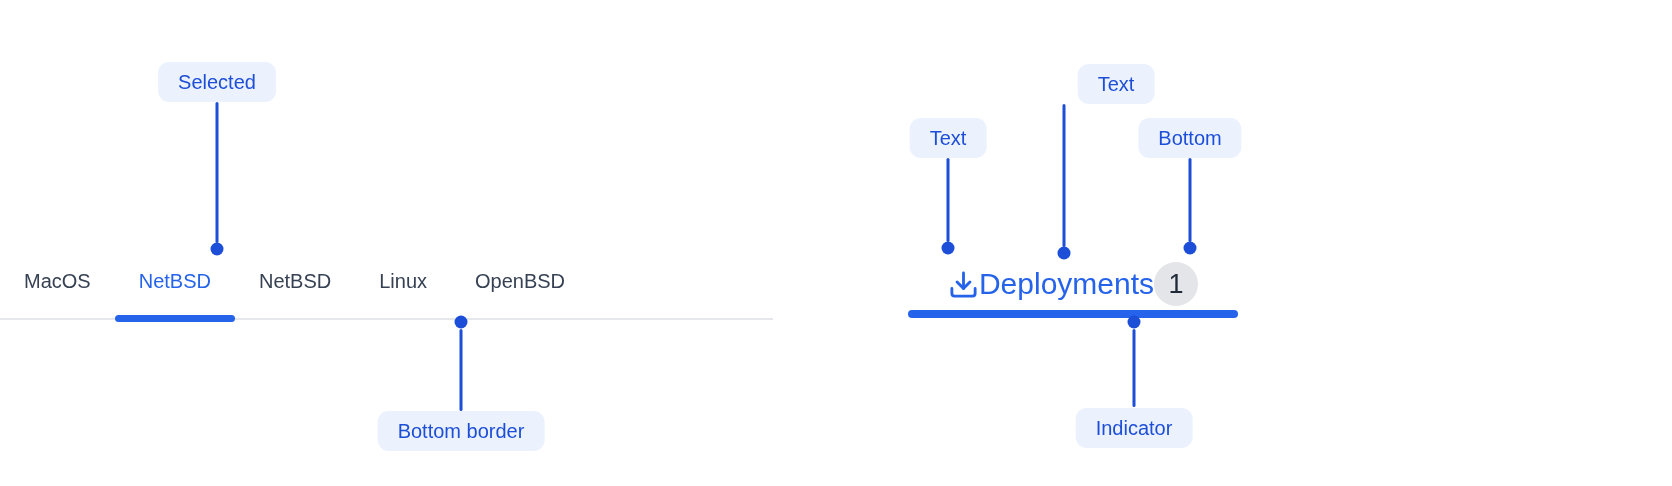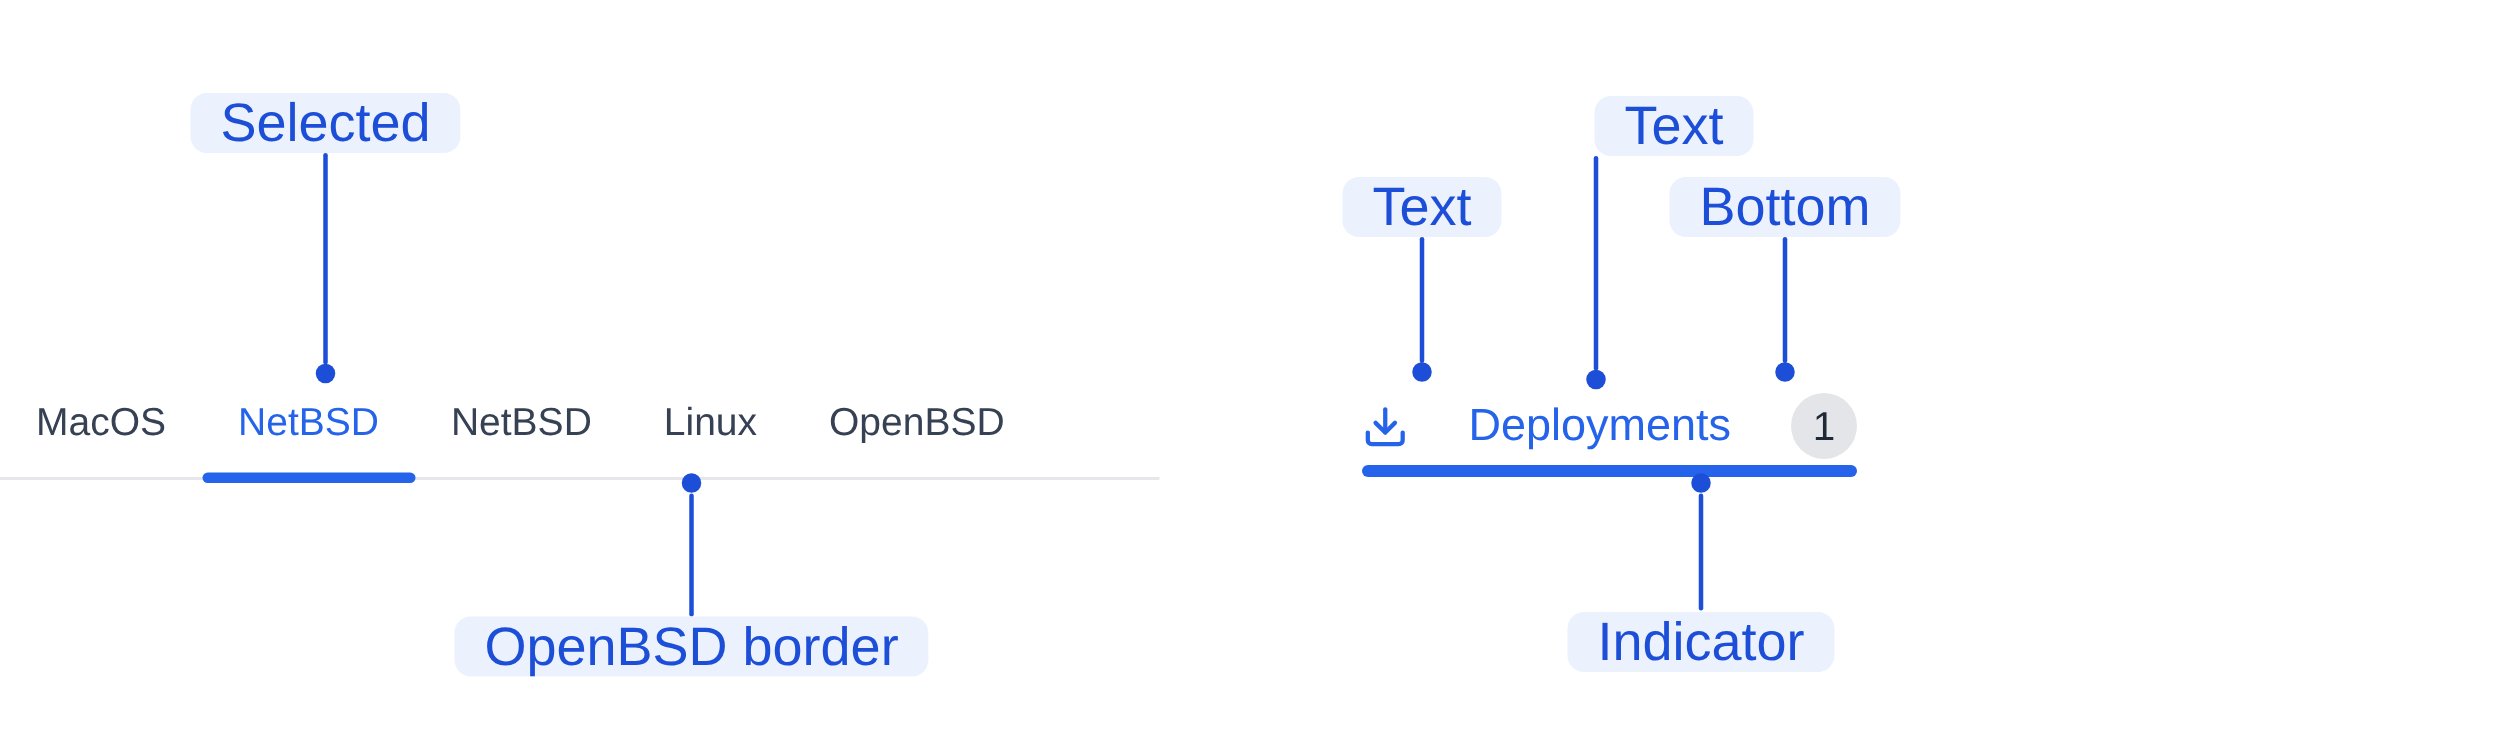--- a/index.html
+++ b/index.html
@@ -29,21 +29,21 @@
     left: 0;
     top: 266px;
     width: 773px;
     display: flex;
     align-items: flex-end;
     border-bottom: 2px solid var(--tab-border);
   }
   .tab {
     position: relative;
     padding: 0 24px 22px 24px;
-    font-size: 26px;
+    font-size: 20px;
     font-weight: 500;
     line-height: 30px;
     color: var(--tab-text);
     white-space: nowrap;
     cursor: pointer;
   }
   .tab.selected { color: var(--accent); }
   .tab-underline {
     position: absolute;
     left: 0;
@@ -59,21 +59,21 @@
     position: absolute;
     left: 908px;
     top: 262px;
     width: 330px;
     cursor: pointer;
   }
   .deploy-content {
     height: 44px;
     display: flex;
     align-items: center;
-    justify-content: space-between;
+    justify-content: center;
     gap: 0;
   }
   .deploy-icon {
     width: 31px;
     height: 31px;
     color: var(--accent);
     flex: 0 0 auto;
   }
   .deploy-label {
     font-size: 30px;
@@ -105,21 +105,21 @@
 
   
   .pill {
     position: absolute;
     transform: translateX(-50%);
     height: 40px;
     padding: 0 20px;
     border-radius: 11px;
     background: var(--annotation-pill-bg);
     color: var(--annotation);
-    font-size: 36px;
+    font-size: 20px;
     font-weight: 500;
     display: flex;
     align-items: center;
     justify-content: center;
     white-space: nowrap;
   }
   .vline {
     position: absolute;
     transform: translateX(-50%);
     width: 3px;
@@ -158,21 +158,21 @@
       <span>OpenBSD</span>
     </div>
   </div>
 
   <div class="pill" style="left:217px; top:62px;">Selected</div>
   <div class="vline" style="left:217px; top:102px; height:141px;"></div>
   <div class="dot" style="left:217px; top:249px;"></div>
 
   <div class="dot" style="left:461px; top:322px;"></div>
   <div class="vline" style="left:461px; top:329px; height:82px;"></div>
-  <div class="pill" style="left:461px; top:411px;">OpenBSD border</div>
+  <div class="pill" style="left:461px; top:411px;">Bottom border</div>
 
   <div class="deploy-tab">
     <div class="deploy-content">
       <svg class="deploy-icon" viewBox="0 0 24 24" fill="none" stroke="currentColor" stroke-width="2.2" stroke-linecap="round" stroke-linejoin="round" aria-hidden="true">
         <path d="M21 15v4a2 2 0 0 1-2 2H5a2 2 0 0 1-2-2v-4"></path>
         <polyline points="7 10 12 15 17 10"></polyline>
         <line x1="12" y1="15" x2="12" y2="3"></line>
       </svg>
       <span class="deploy-label">Deployments</span>
       <span class="badge">1</span>

